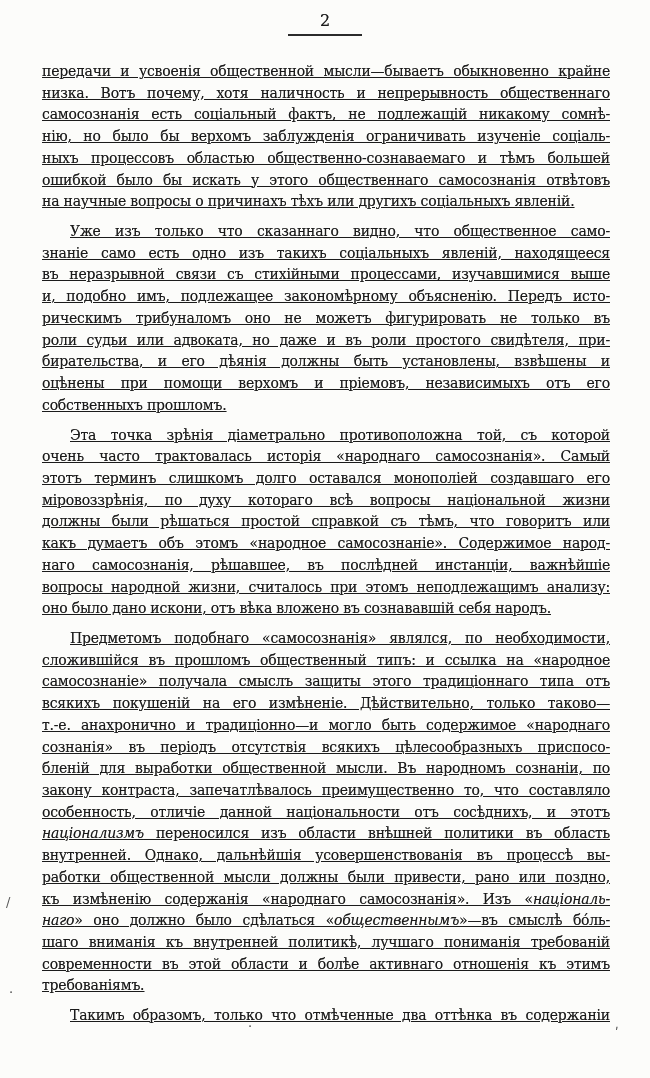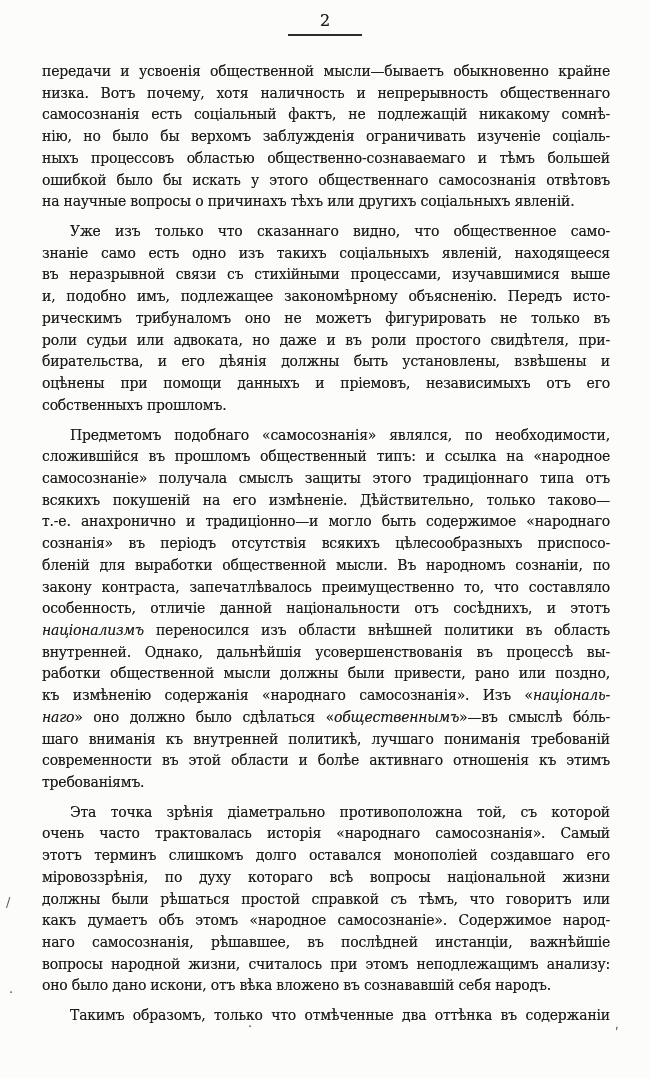--- a/index.html
+++ b/index.html
@@ -24,21 +24,21 @@
     border-bottom:2px solid #2b2b2b;
     text-shadow:0 0 .3px rgba(0,0,0,.55);
   }
   .text-block{
     position:absolute;
     left:42px;top:61px;width:568px;
     font-size:14px;
     letter-spacing:-0.2px;
     text-shadow:0 0 .3px rgba(0,0,0,.5);
   }
-  .para{margin:0;padding:0;}
+  .para{margin:0;padding:0;text-decoration:underline;}
   .line{
     height:21.72px;
     line-height:21.72px;
     overflow:hidden;
     text-align:justify;
     text-align-last:justify;
     text-justify:inter-word;
     white-space:normal;
   }
   .line.end{text-align-last:left;}
@@ -69,22 +69,33 @@
         <div class="line end"><span>на научные вопросы о причинахъ тѣхъ или другихъ соціальныхъ явленій.</span></div>
       </div>
       <div class="para">
         <div class="line first"><span>Уже изъ только что сказаннаго видно, что общественное само-</span></div>
         <div class="line"><span>знаніе само есть одно изъ такихъ соціальныхъ явленій, находящееся</span></div>
         <div class="line"><span>въ неразрывной связи съ стихійными процессами, изучавшимися выше</span></div>
         <div class="line"><span>и, подобно имъ, подлежащее закономѣрному объясненію. Передъ исто-</span></div>
         <div class="line"><span>рическимъ трибуналомъ оно не можетъ фигурировать не только въ</span></div>
         <div class="line"><span>роли судьи или адвоката, но даже и въ роли простого свидѣтеля, при-</span></div>
         <div class="line"><span>бирательства, и его дѣянія должны быть установлены, взвѣшены и</span></div>
-        <div class="line"><span>оцѣнены при помощи данныхъ и пріемовъ, независимыхъ отъ его</span></div>
+        <div class="line"><span>оцѣнены при помощи верхомъ и пріемовъ, независимыхъ отъ его</span></div>
         <div class="line end"><span>собственныхъ прошломъ.</span></div>
+      </div>
+      <div class="para">
+        <div class="line first"><span>Эта точка зрѣнія діаметрально противоположна той, съ которой</span></div>
+        <div class="line"><span>очень часто трактовалась исторія «народнаго самосознанія». Самый</span></div>
+        <div class="line"><span>этотъ терминъ слишкомъ долго оставался монополіей создавшаго его</span></div>
+        <div class="line"><span>міровоззрѣнія, по духу котораго всѣ вопросы національной жизни</span></div>
+        <div class="line"><span>должны были рѣшаться простой справкой съ тѣмъ, что говоритъ или</span></div>
+        <div class="line"><span>какъ думаетъ объ этомъ «народное самосознаніе». Содержимое народ-</span></div>
+        <div class="line"><span>наго самосознанія, рѣшавшее, въ послѣдней инстанціи, важнѣйшіе</span></div>
+        <div class="line"><span>вопросы народной жизни, считалось при этомъ неподлежащимъ анализу:</span></div>
+        <div class="line end"><span>оно было дано искони, отъ вѣка вложено въ сознававшій себя народъ.</span></div>
       </div>
       <div class="para">
         <div class="line first"><span>Предметомъ подобнаго «самосознанія» являлся, по необходимости,</span></div>
         <div class="line"><span>сложившійся въ прошломъ общественный типъ: и ссылка на «народное</span></div>
         <div class="line"><span>самосознаніе» получала смыслъ защиты этого традиціоннаго типа отъ</span></div>
         <div class="line"><span>всякихъ покушеній на его измѣненіе. Дѣйствительно, только таково—</span></div>
         <div class="line"><span>т.-е. анахронично и традиціонно—и могло быть содержимое «народнаго</span></div>
         <div class="line"><span>сознанія» въ періодъ отсутствія всякихъ цѣлесообразныхъ приспосо-</span></div>
         <div class="line"><span>бленій для выработки общественной мысли. Въ народномъ сознаніи, по</span></div>
         <div class="line"><span>закону контраста, запечатлѣвалось преимущественно то, что составляло</span></div>
@@ -92,31 +103,20 @@
         <div class="line"><em>націонализмъ</em><span> переносился изъ области внѣшней политики въ область</span></div>
         <div class="line"><span>внутренней. Однако, дальнѣйшія усовершенствованія въ процессѣ вы-</span></div>
         <div class="line"><span>работки общественной мысли должны были привести, рано или поздно,</span></div>
         <div class="line"><span>къ измѣненію содержанія «народнаго самосознанія». Изъ «</span><em>національ-</em></div>
         <div class="line"><em>наго</em><span>» оно должно было сдѣлаться «</span><em>общественнымъ</em><span>»—въ смыслѣ бо́ль-</span></div>
         <div class="line"><span>шаго вниманія къ внутренней политикѣ, лучшаго пониманія требованій</span></div>
         <div class="line"><span>современности въ этой области и болѣе активнаго отношенія къ этимъ</span></div>
         <div class="line end"><span>требованіямъ.</span></div>
       </div>
       <div class="para">
-        <div class="line first"><span>Эта точка зрѣнія діаметрально противоположна той, съ которой</span></div>
-        <div class="line"><span>очень часто трактовалась исторія «народнаго самосознанія». Самый</span></div>
-        <div class="line"><span>этотъ терминъ слишкомъ долго оставался монополіей создавшаго его</span></div>
-        <div class="line"><span>міровоззрѣнія, по духу котораго всѣ вопросы національной жизни</span></div>
-        <div class="line"><span>должны были рѣшаться простой справкой съ тѣмъ, что говоритъ или</span></div>
-        <div class="line"><span>какъ думаетъ объ этомъ «народное самосознаніе». Содержимое народ-</span></div>
-        <div class="line"><span>наго самосознанія, рѣшавшее, въ послѣдней инстанціи, важнѣйшіе</span></div>
-        <div class="line"><span>вопросы народной жизни, считалось при этомъ неподлежащимъ анализу:</span></div>
-        <div class="line end"><span>оно было дано искони, отъ вѣка вложено въ сознававшій себя народъ.</span></div>
-      </div>
-      <div class="para">
         <div class="line first"><span>Такимъ образомъ, только что отмѣченные два оттѣнка въ содержаніи</span></div>
       </div>
     </div>
 <span class="margin-mark" style="left: 6px; top: 896px;">/</span>
     <span class="margin-mark" style="left: 9px; top: 986px;">·</span>
     <span class="margin-mark" style="left: 248px; top: 1020px;">·</span>
     <span class="margin-mark" style="left: 615px; top: 1026px;">ʹ</span>
   </div>
 
 </body></html>

